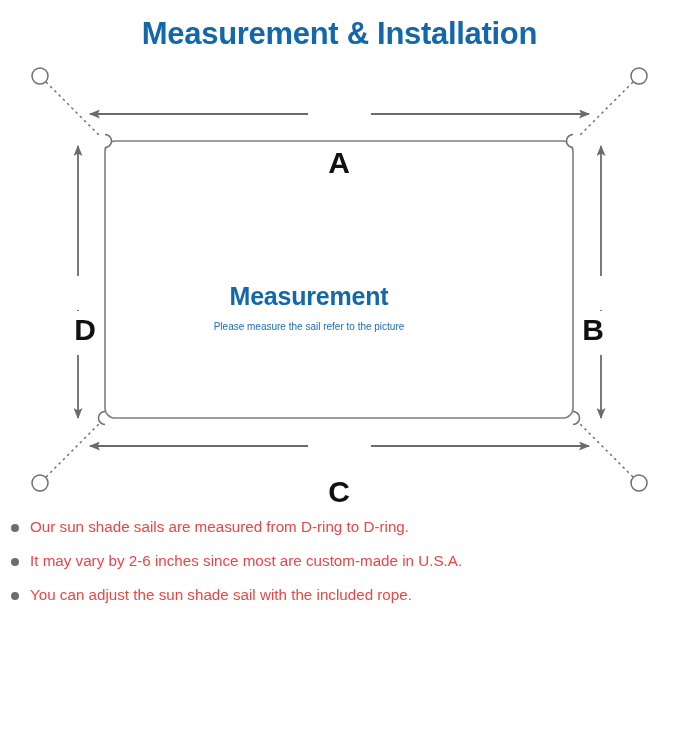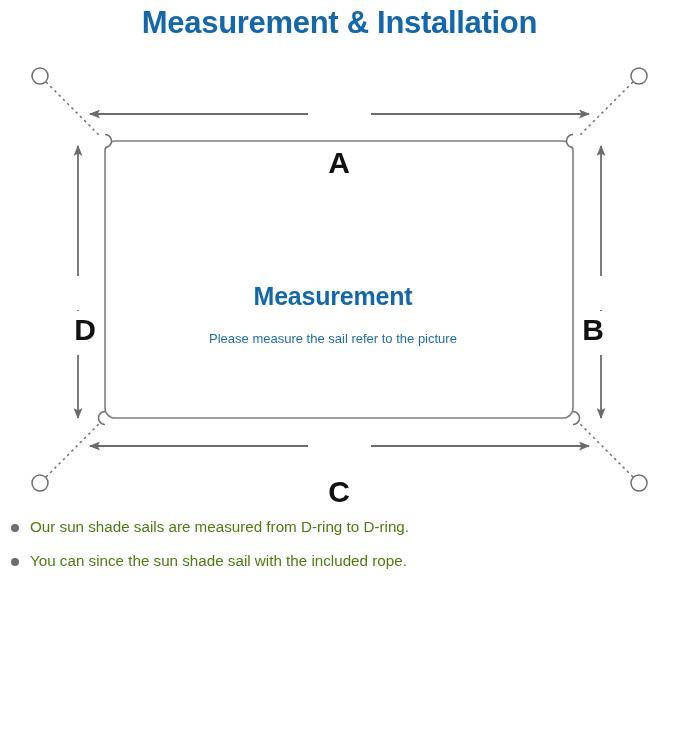--- a/index.html
+++ b/index.html
@@ -19,21 +19,21 @@
     position: absolute;
     left: 0;
     top: 0;
     width: 679px;
     text-align: center;
     font-size: 31px;
     font-weight: bold;
     color: #1268ab;
     letter-spacing: -0.3px;
     line-height: 38px;
-    padding-top: 4px;
+    padding-top: 15px;
     white-space: nowrap;
   }
 
   #diagram {
     position: absolute;
     left: 0;
     top: 48px;
     width: 679px;
     height: 465px;
   }
@@ -51,51 +51,51 @@
     background: #ffffff;
     text-align: center;
   }
   #dim-a { left: 318px; top: 98px; width: 42px; height: 34px; padding-top: 2px; }
   #dim-c { left: 318px; top: 427px; width: 42px; height: 34px; padding-top: 2px; }
   #dim-b { left: 578px; top: 263px; width: 30px; height: 40px; padding-top: 4px; }
   #dim-d { left: 70px; top: 263px; width: 30px; height: 40px; padding-top: 4px; }
 
   #center-block {
     position: absolute;
-    left: 121px;
+    left: 97px;
     top: 232px;
     width: 424px;
     text-align: center;
   }
   #center-title {
     font-size: 25px;
     font-weight: bold;
     color: #1268ab;
     line-height: 32px;
     letter-spacing: -0.2px;
   }
   #center-sub {
-    font-size: 13px;
+    font-size: 10px;
     color: #1f6ead;
     line-height: 22px;
-    margin-top: 16px;
+    margin-top: 4px;
   }
 
   #notes {
     position: absolute;
     left: 0;
     top: 516px;
     width: 679px;
   }
   .note-item {
     position: relative;
     padding-left: 30px;
     padding-right: 4px;
     margin-bottom: 12px;
-    color: #4d7c0f;
+    color: #ef4444;
     font-size: 15.2px;
     line-height: 22px;
   }
   .note-bullet {
     position: absolute;
     left: 11px;
     top: 8px;
     width: 8px;
     height: 8px;
     border-radius: 50%;
@@ -177,15 +177,19 @@
   </div>
 </div>
 
 <div id="notes">
   <div class="note-item">
     <span class="note-bullet"></span>
     <span>Our sun shade sails are measured from D-ring to D-ring.</span>
   </div>
   <div class="note-item">
     <span class="note-bullet"></span>
-    <span>You can since the sun shade sail with the included rope.</span>
+    <span>It may vary by 2-6 inches since most are custom-made in U.S.A.</span>
+  </div>
+  <div class="note-item">
+    <span class="note-bullet"></span>
+    <span>You can adjust the sun shade sail with the included rope.</span>
   </div>
 </div>
 
 </body></html>

